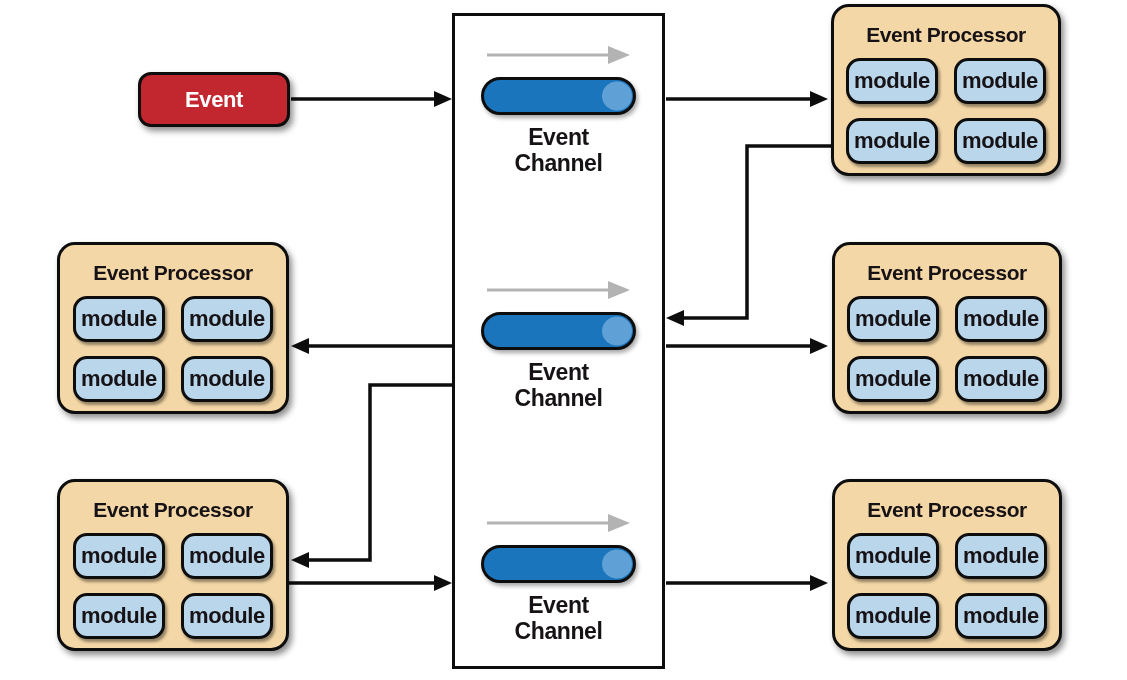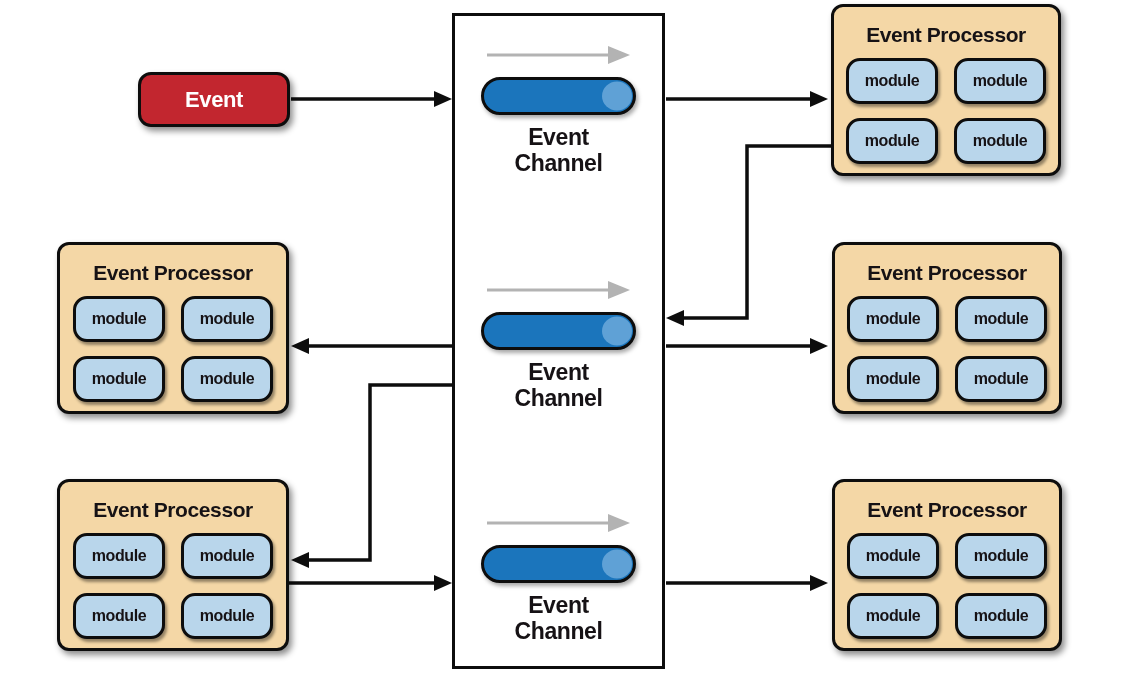--- a/index.html
+++ b/index.html
@@ -50,42 +50,42 @@
     background:var(--channel-cap-fill,#5fa1d6);
   }
   .channel-label{
     margin-top:10px;text-align:center;white-space:pre-line;
     font-size:23px;font-weight:bold;line-height:1.12;letter-spacing:-.4px;
   }
 
   .processor{
     position:absolute;z-index:3;width:230px;height:172px;
     background:var(--processor-fill,#f4d7a6);
-    border:3.5px solid var(--line-black,#0d0d0d);border-radius:12px;
+    border:3.5px solid var(--line-black,#0d0d0d);border-radius:18px;
     box-shadow:3px 4px 6px rgba(0,0,0,.45);
   }
   .processor.pos-top-right{left:831px;top:4px;}
   .processor.pos-middle-right{left:832px;top:242px;}
   .processor.pos-bottom-right{left:832px;top:479px;}
   .processor.pos-middle-left{left:57px;top:242px;width:232px;}
   .processor.pos-bottom-left{left:57px;top:479px;width:232px;}
   .processor-title{
     margin-top:16px;text-align:center;
     font-size:21px;font-weight:bold;letter-spacing:-.4px;
   }
   .module-grid{
     margin-top:11px;display:grid;
     grid-template-columns:repeat(2,92px);gap:14px 16px;justify-content:center;
   }
   .module{
     height:46px;background:var(--module-fill,#b9d6eb);
     border:3px solid var(--line-black,#0d0d0d);border-radius:14px;
     box-shadow:2px 3px 3px rgba(0,0,0,.4);
     display:flex;align-items:center;justify-content:center;
-    font-size:16px;font-weight:bold;letter-spacing:-.4px;
+    font-size:22px;font-weight:bold;letter-spacing:-.4px;
   }
 </style>
 </head>
 <body>
 
 <div class="canvas">
 
   <svg class="connectors" width="1127" height="680" viewBox="0 0 1127 680">
     <g>
       <path d="M291 99 L436 99"></path>

